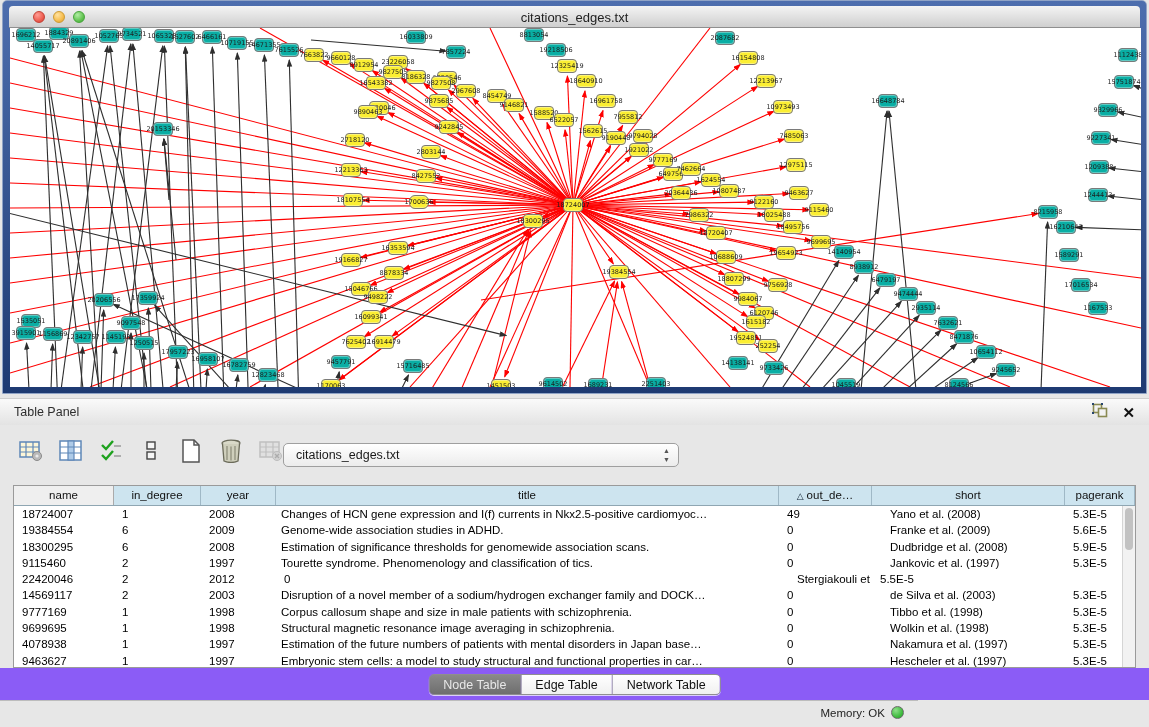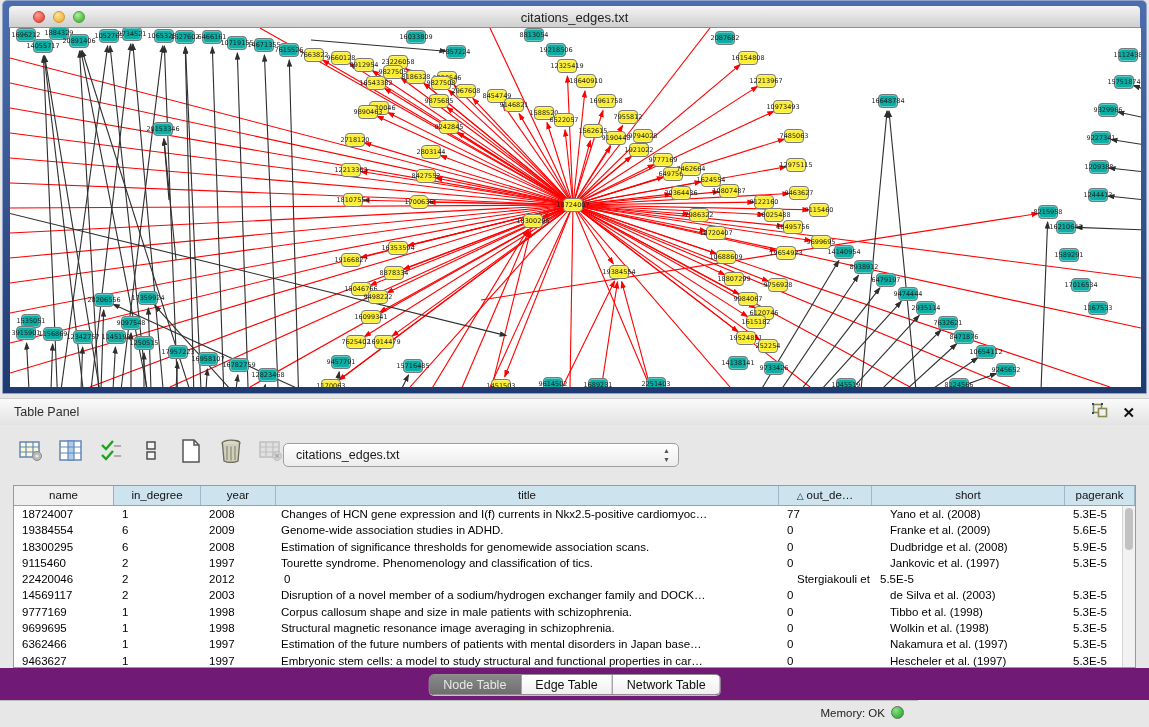--- a/index.html
+++ b/index.html
@@ -53,21 +53,21 @@
   .th.first { background:#efefef; border-right:1px solid #aaa; }
   .th .sort { font-size:9px; color:#123; margin-right:3px; }
   .tbody { position:absolute; left:0; top:20px; right:13px; bottom:0; }
   .tr { display:grid; grid-template-columns:100px 87px 75px 503px 93px 193px 1fr; height:16.3px; }
   .td { font-size:11.5px; color:#000; line-height:16px; white-space:nowrap; overflow:hidden; padding-left:8px; }
   .td.title-cell { padding-left:5px; }
   .td.short-cell { padding-left:18px; }
   .vscroll { position:absolute; right:0; top:20px; bottom:0; width:13px; background:#f2f2f2; border-left:1px solid #d5d5d5; }
   .vthumb { position:absolute; left:2px; top:2px; width:8px; height:42px; background:#c2c2c2; border-radius:5px; }
 
-  .tabs-bar { position:absolute; left:0; top:668px; width:1149px; height:32px; background:#701a75; }
+  .tabs-bar { position:absolute; left:0; top:668px; width:1149px; height:32px; background:#8b5cf6; }
   .seg { position:absolute; left:50%; top:6px; transform:translateX(-50%); display:flex;
     border:1px solid #8f8f8f; border-radius:5px; overflow:hidden; height:21px; box-shadow:0 1px 0 rgba(255,255,255,.7); }
   .seg-btn { font-size:12.5px; padding:0 14px; line-height:20px; background:linear-gradient(#ffffff,#f0f0f0);
     color:#111; border-right:1px solid #a8a8a8; }
   .seg-btn:last-child { border-right:none; }
   .seg-btn.active { background:linear-gradient(#8a8a8a,#6e6e6e); color:#e8e8e8; }
 
   .status-bar { position:absolute; left:0; top:700px; width:918px; height:27px;
     background:#e7e7e7; border-top:1px solid #bdbdbd; }
   .memory { position:absolute; right:14px; top:5px; display:flex; align-items:center; gap:6px; }
@@ -757,21 +757,21 @@
       <div class="th"><span class="sort">△</span>out_de…</div>
       <div class="th">short</div>
       <div class="th">pagerank</div>
     </div>
   <div class="tbody" id="tbody">
       <div class="tr">
         <div class="td ">18724007</div>
         <div class="td ">1</div>
         <div class="td ">2008</div>
         <div class="td title-cell">Changes of HCN gene expression and I(f) currents in Nkx2.5-positive cardiomyoc…</div>
-        <div class="td ">77</div>
+        <div class="td ">49</div>
         <div class="td short-cell">Yano et al. (2008)</div>
         <div class="td ">5.3E-5</div>
       </div>
       <div class="tr">
         <div class="td ">19384554</div>
         <div class="td ">6</div>
         <div class="td ">2009</div>
         <div class="td title-cell">Genome-wide association studies in ADHD.</div>
         <div class="td ">0</div>
         <div class="td short-cell">Franke et al. (2009)</div>
@@ -824,21 +824,21 @@
       <div class="tr">
         <div class="td ">9699695</div>
         <div class="td ">1</div>
         <div class="td ">1998</div>
         <div class="td title-cell">Structural magnetic resonance image averaging in schizophrenia.</div>
         <div class="td ">0</div>
         <div class="td short-cell">Wolkin et al. (1998)</div>
         <div class="td ">5.3E-5</div>
       </div>
       <div class="tr">
-        <div class="td ">6362466</div>
+        <div class="td ">4078938</div>
         <div class="td ">1</div>
         <div class="td ">1997</div>
         <div class="td title-cell">Estimation of the future numbers of patients with mental disorders in Japan base…</div>
         <div class="td ">0</div>
         <div class="td short-cell">Nakamura et al. (1997)</div>
         <div class="td ">5.3E-5</div>
       </div>
       <div class="tr">
         <div class="td ">9463627</div>
         <div class="td ">1</div>

